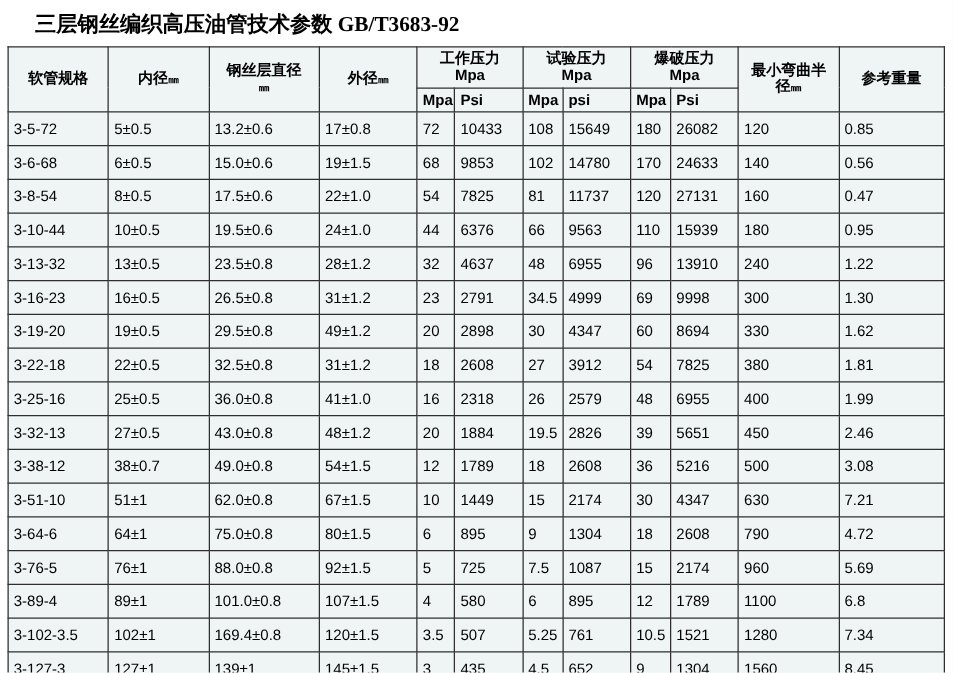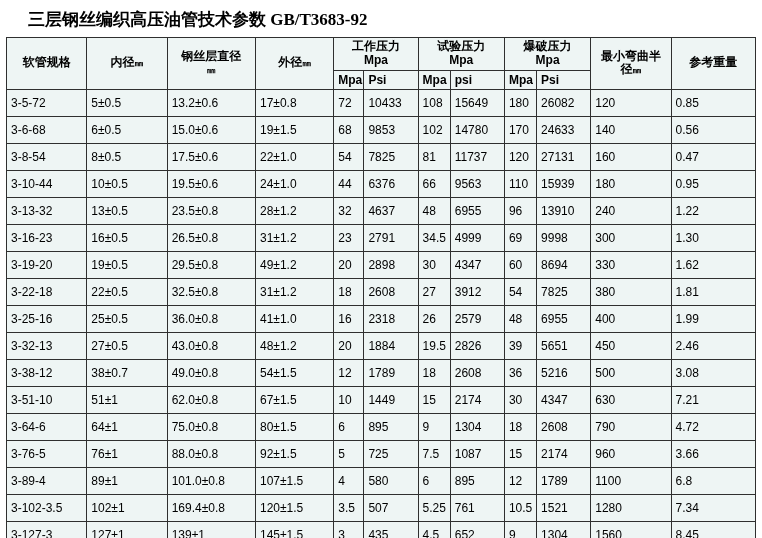--- a/index.html
+++ b/index.html
@@ -332,21 +332,21 @@
         <td class="cell">76±1</td>
         <td class="cell">88.0±0.8</td>
         <td class="cell">92±1.5</td>
         <td class="cell">5</td>
         <td class="cell">725</td>
         <td class="cell">7.5</td>
         <td class="cell">1087</td>
         <td class="cell">15</td>
         <td class="cell">2174</td>
         <td class="cell">960</td>
-        <td class="cell">3.66</td>
+        <td class="cell">5.69</td>
       </tr>
       <tr>
         <td class="cell">3-89-4</td>
         <td class="cell">89±1</td>
         <td class="cell">101.0±0.8</td>
         <td class="cell">107±1.5</td>
         <td class="cell">4</td>
         <td class="cell">580</td>
         <td class="cell">6</td>
         <td class="cell">895</td>

